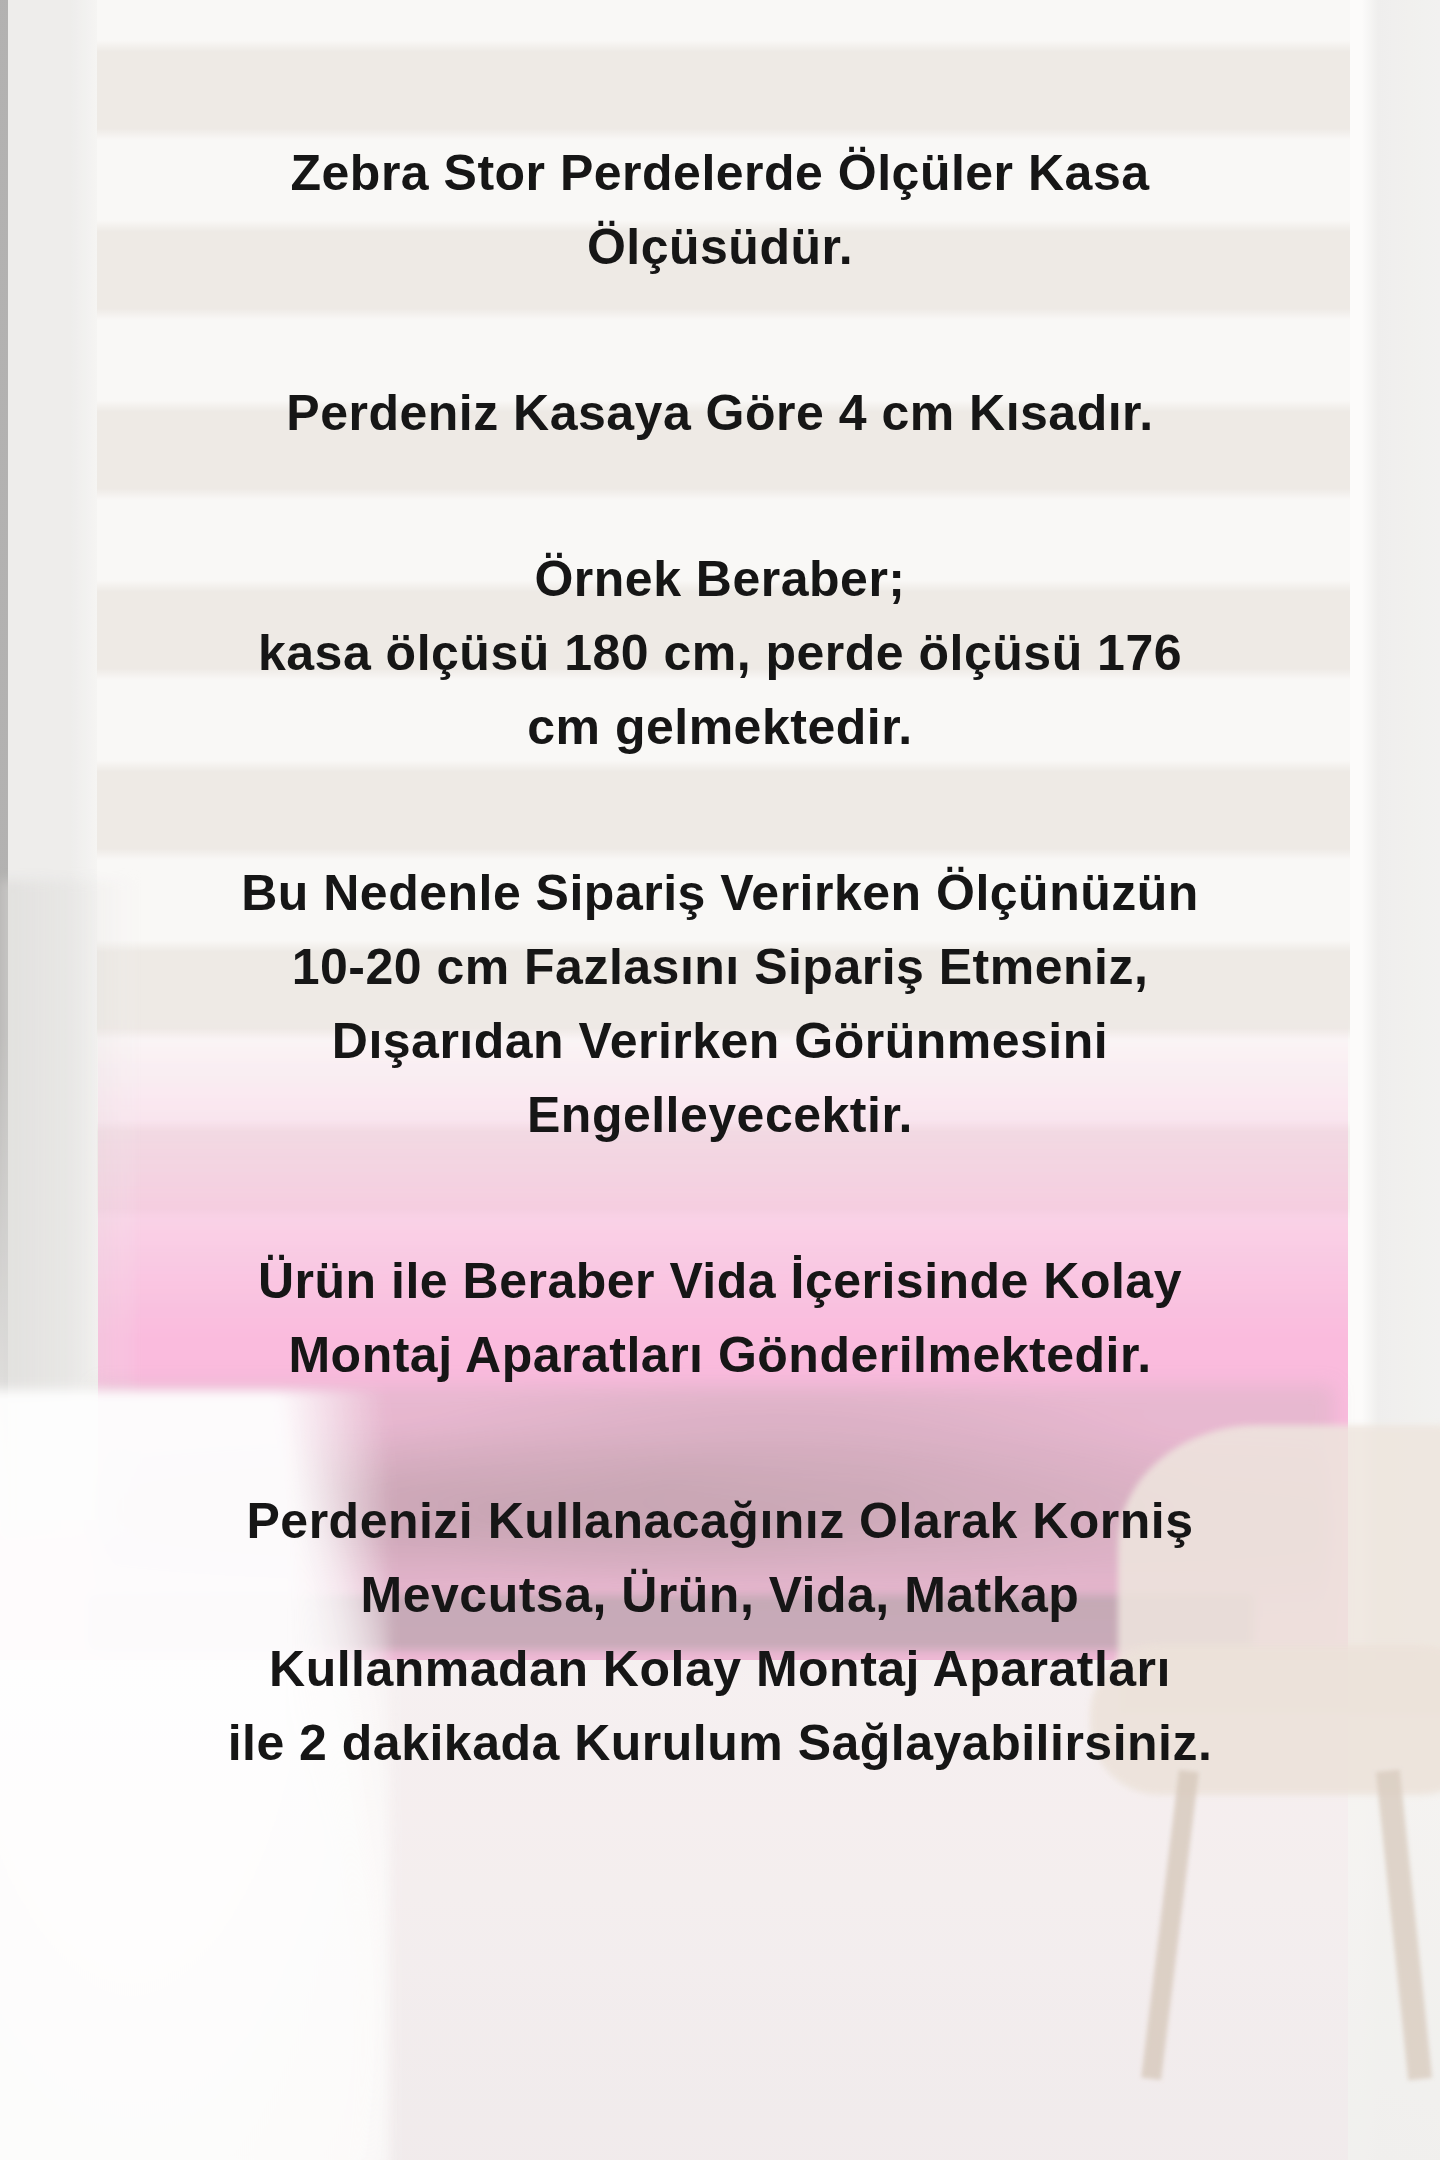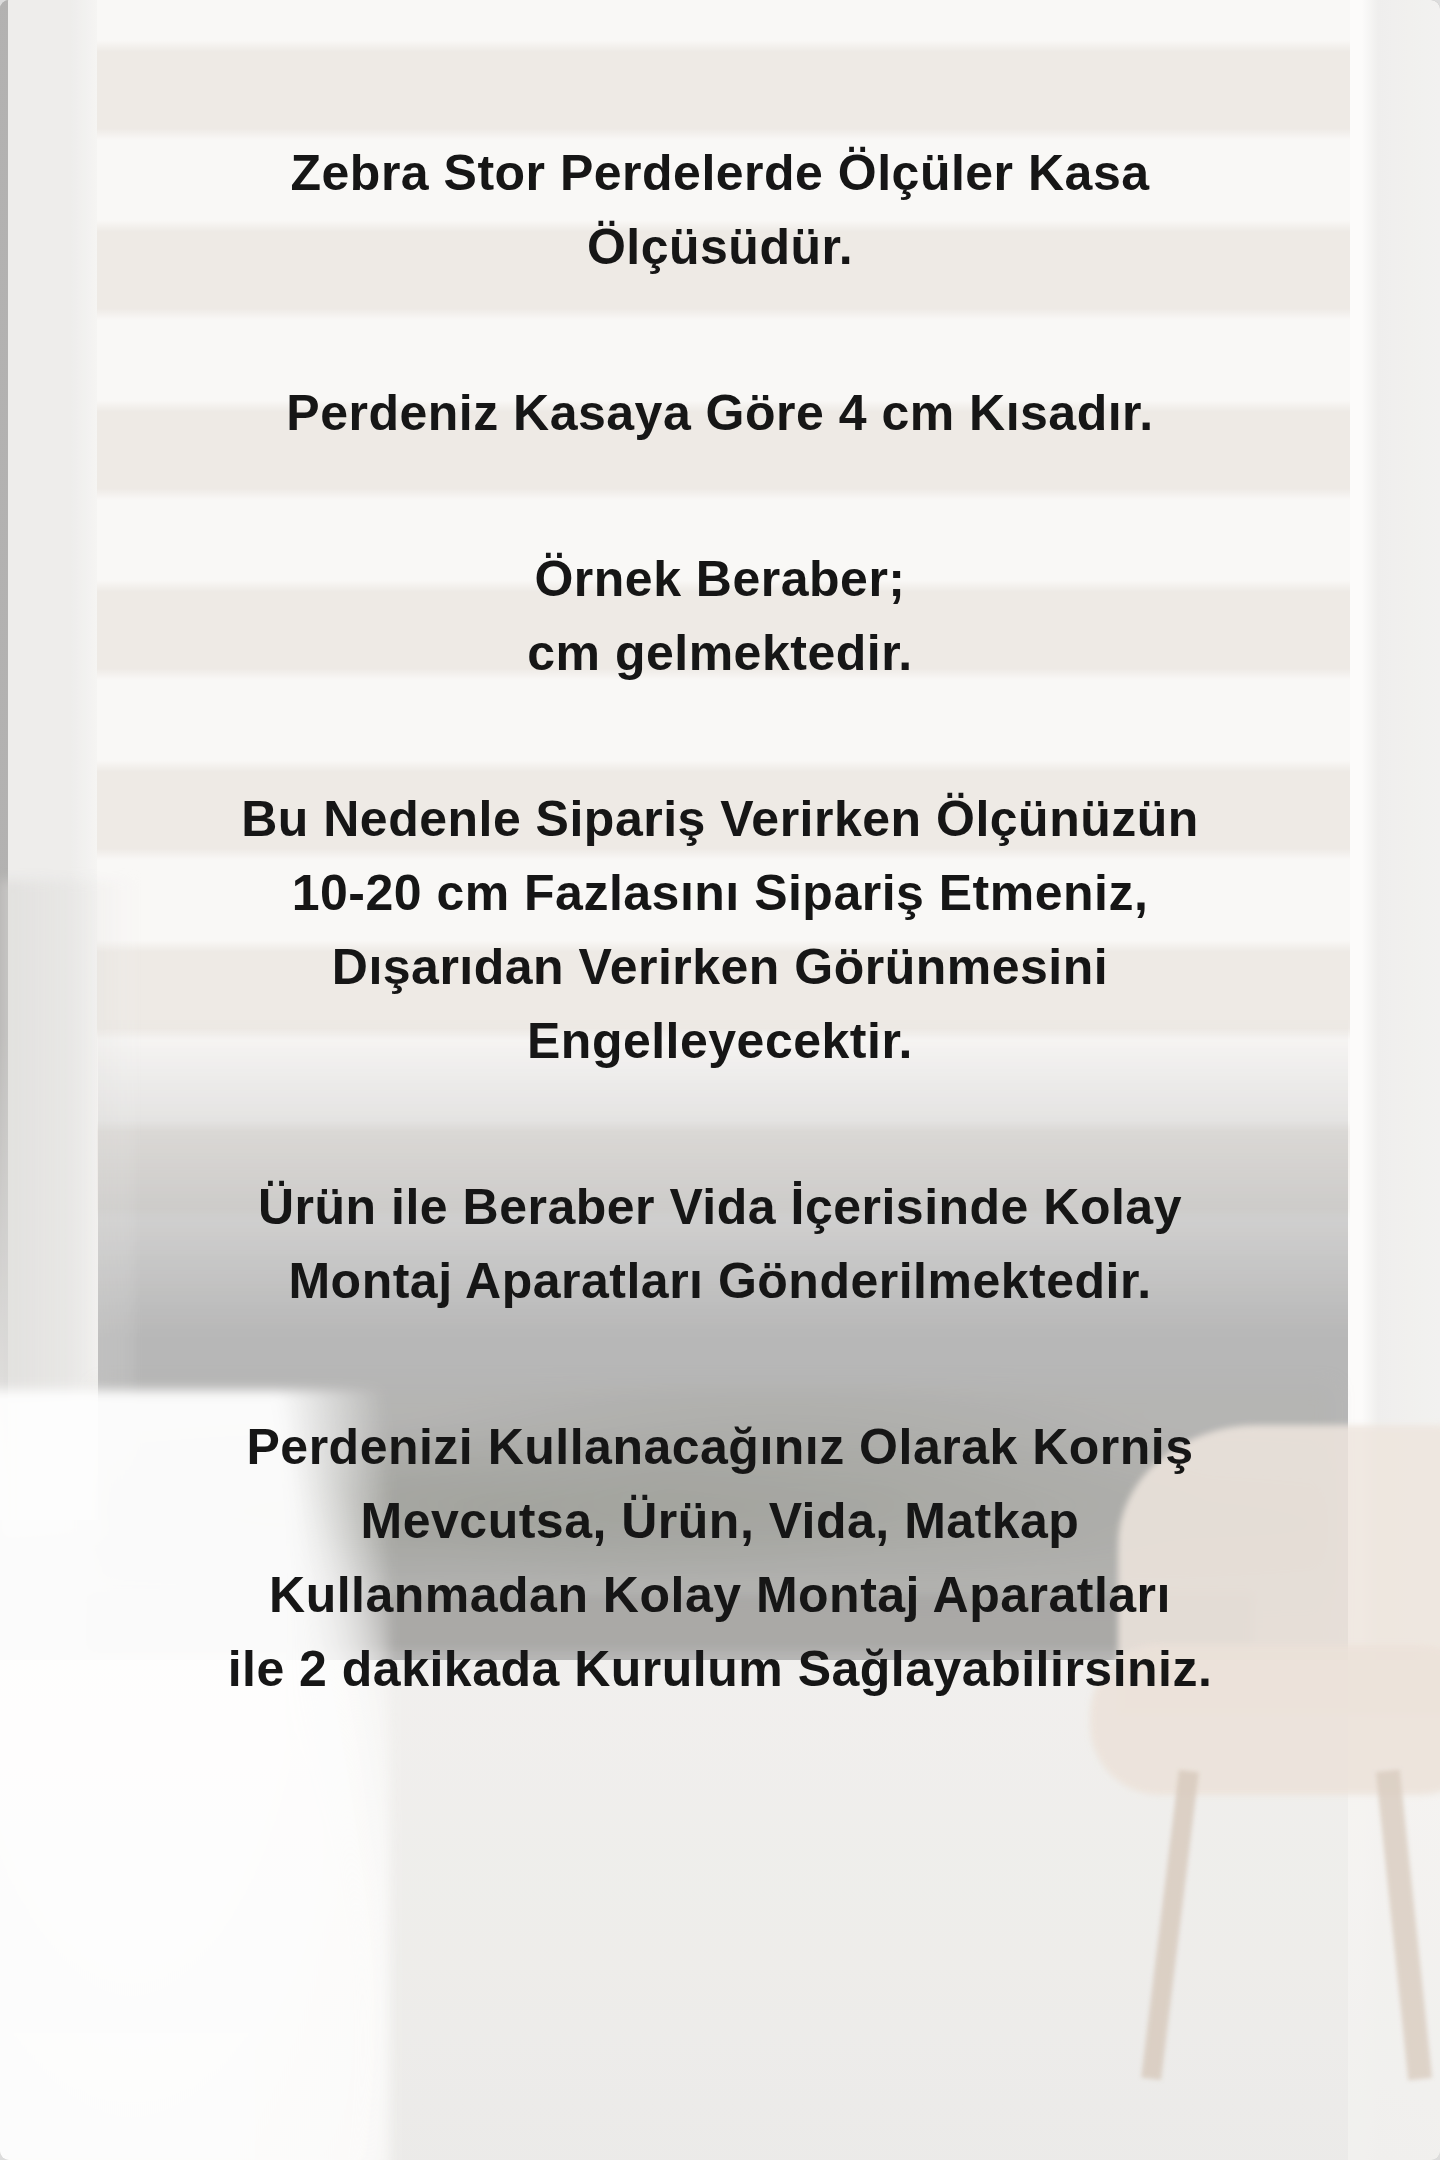--- a/index.html
+++ b/index.html
@@ -2,23 +2,22 @@
 <html lang="tr"><head>
 <meta charset="utf-8">
 <style>
   html,body { margin:0; padding:0; }
   body { background:#dcdcdc; }
 
   .canvas {
     position:relative;
     width:1440px; height:2160px;
     overflow:hidden;
-    background:#a3a3a3;
+    background:#f9a8d4;
     font-family:"Liberation Sans","DejaVu Sans",sans-serif;
-    border-radius:9px;
   }
   .canvas * { box-sizing:border-box; }
 
   
   .bg { position:absolute; }
 
   .left-panel {
     left:0; top:0; width:98px; height:1520px;
     background:linear-gradient(90deg,#e9e8e6 0 70px,#f3f2f0 98px);
   }
@@ -142,20 +141,21 @@
       <div class="line">Zebra Stor Perdelerde Ölçüler Kasa</div>
       <div class="line">Ölçüsüdür.</div>
     </div>
 
     <div class="para">
       <div class="line">Perdeniz Kasaya Göre 4 cm Kısadır.</div>
     </div>
 
     <div class="para">
       <div class="line">Örnek Beraber;</div>
+      <div class="line">kasa ölçüsü 180 cm, perde ölçüsü 176</div>
       <div class="line">cm gelmektedir.</div>
     </div>
 
     <div class="para">
       <div class="line">Bu Nedenle Sipariş Verirken Ölçünüzün</div>
       <div class="line">10-20 cm Fazlasını Sipariş Etmeniz,</div>
       <div class="line">Dışarıdan Verirken Görünmesini</div>
       <div class="line">Engelleyecektir.</div>
     </div>
 

